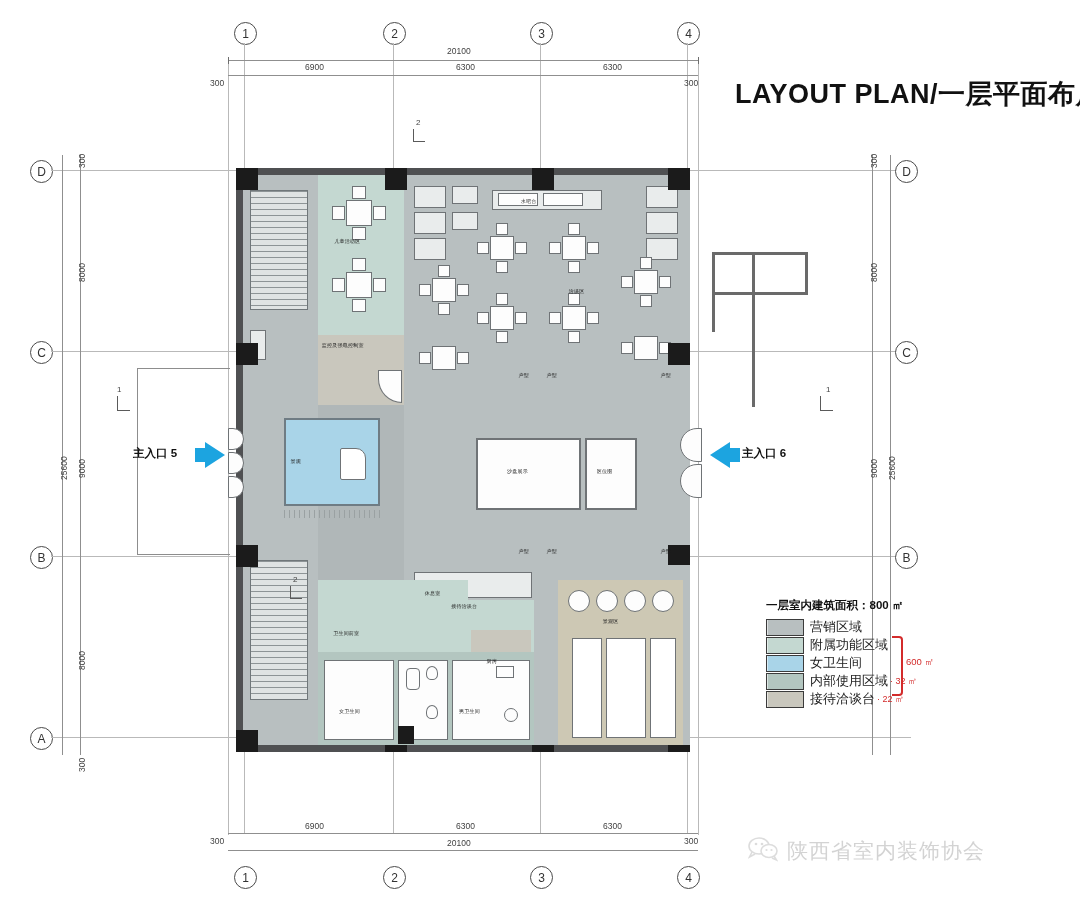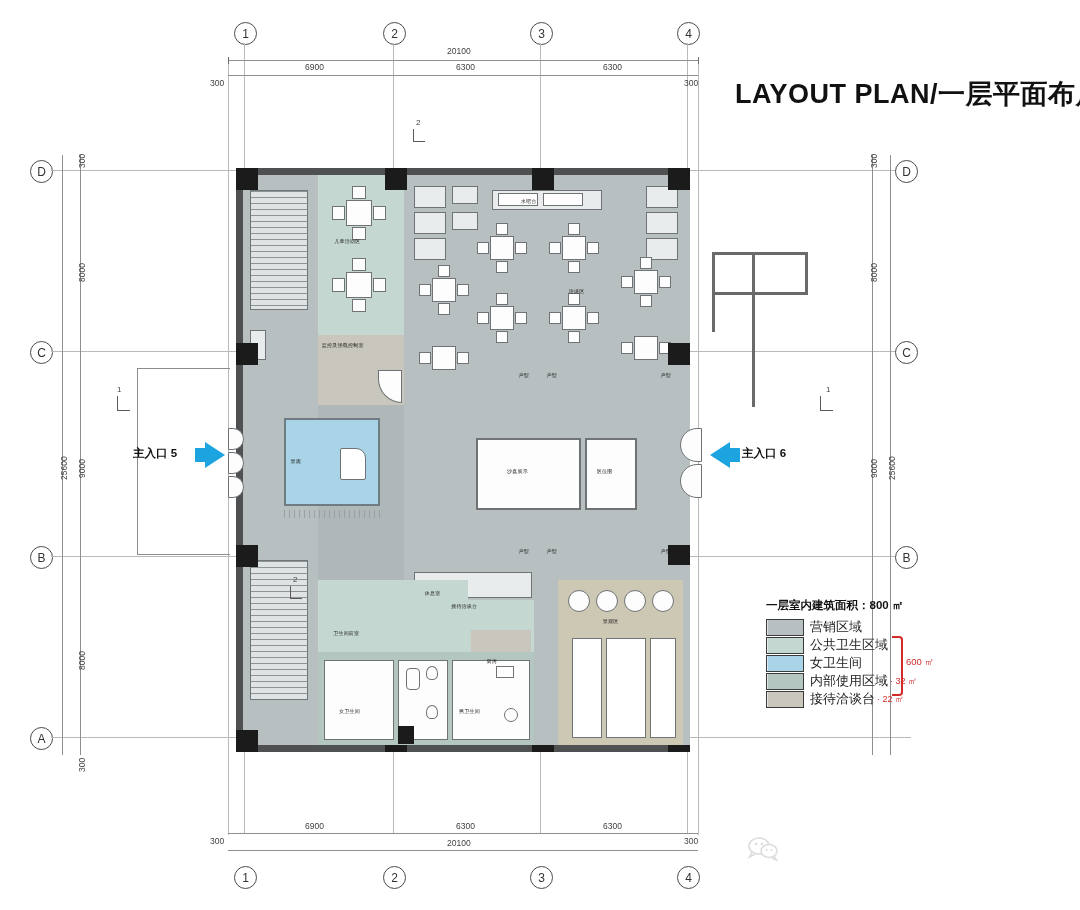--- a/index.html
+++ b/index.html
@@ -405,21 +405,21 @@
 
 <div class="abs" id="legend">
   <div class="ltitle">一层室内建筑面积：800 ㎡</div>
   <div style="position:relative;margin-top:5px;">
     <div class="lrow">
       <span class="sw" style="background-color:#b8bfc0;"></span>
       <span class="ltxt">营销区域</span>
     </div>
     <div class="lrow">
       <span class="sw" style="background-color:#c4d8d1;"></span>
-      <span class="ltxt">公共卫生区域</span>
+      <span class="ltxt">附属功能区域</span>
     </div>
     <div class="lrow">
       <span class="sw" style="background-color:#a9d4e8;"></span>
       <span class="ltxt">女卫生间</span>
     </div>
     <div class="lrow">
       <span class="sw" style="background-color:#b3c6c0;"></span>
       <span class="ltxt">内部使用区域</span>
       <span class="larea">· 32 ㎡</span>
     </div>
@@ -439,13 +439,14 @@
       <ellipse cx="11" cy="10" rx="10" ry="8" fill="none" stroke="#8f8f8f" stroke-width="1.6"></ellipse>
       <path d="M4 16 L1.5 21 L7 18" fill="none" stroke="#8f8f8f" stroke-width="1.6"></path>
       <circle cx="8" cy="8" r="1.3" fill="#8f8f8f"></circle>
       <circle cx="14" cy="8" r="1.3" fill="#8f8f8f"></circle>
       <ellipse cx="21" cy="15" rx="8" ry="6.5" fill="#ffffff" stroke="#8f8f8f" stroke-width="1.6"></ellipse>
       <path d="M26 20 L28.5 24 L24 22" fill="none" stroke="#8f8f8f" stroke-width="1.6"></path>
       <circle cx="18.5" cy="14" r="1.1" fill="#8f8f8f"></circle>
       <circle cx="23.5" cy="14" r="1.1" fill="#8f8f8f"></circle>
     </svg>
   </span>
+  <span class="ftxt">陕西省室内装饰协会</span>
 </div>
 
 </body></html>

